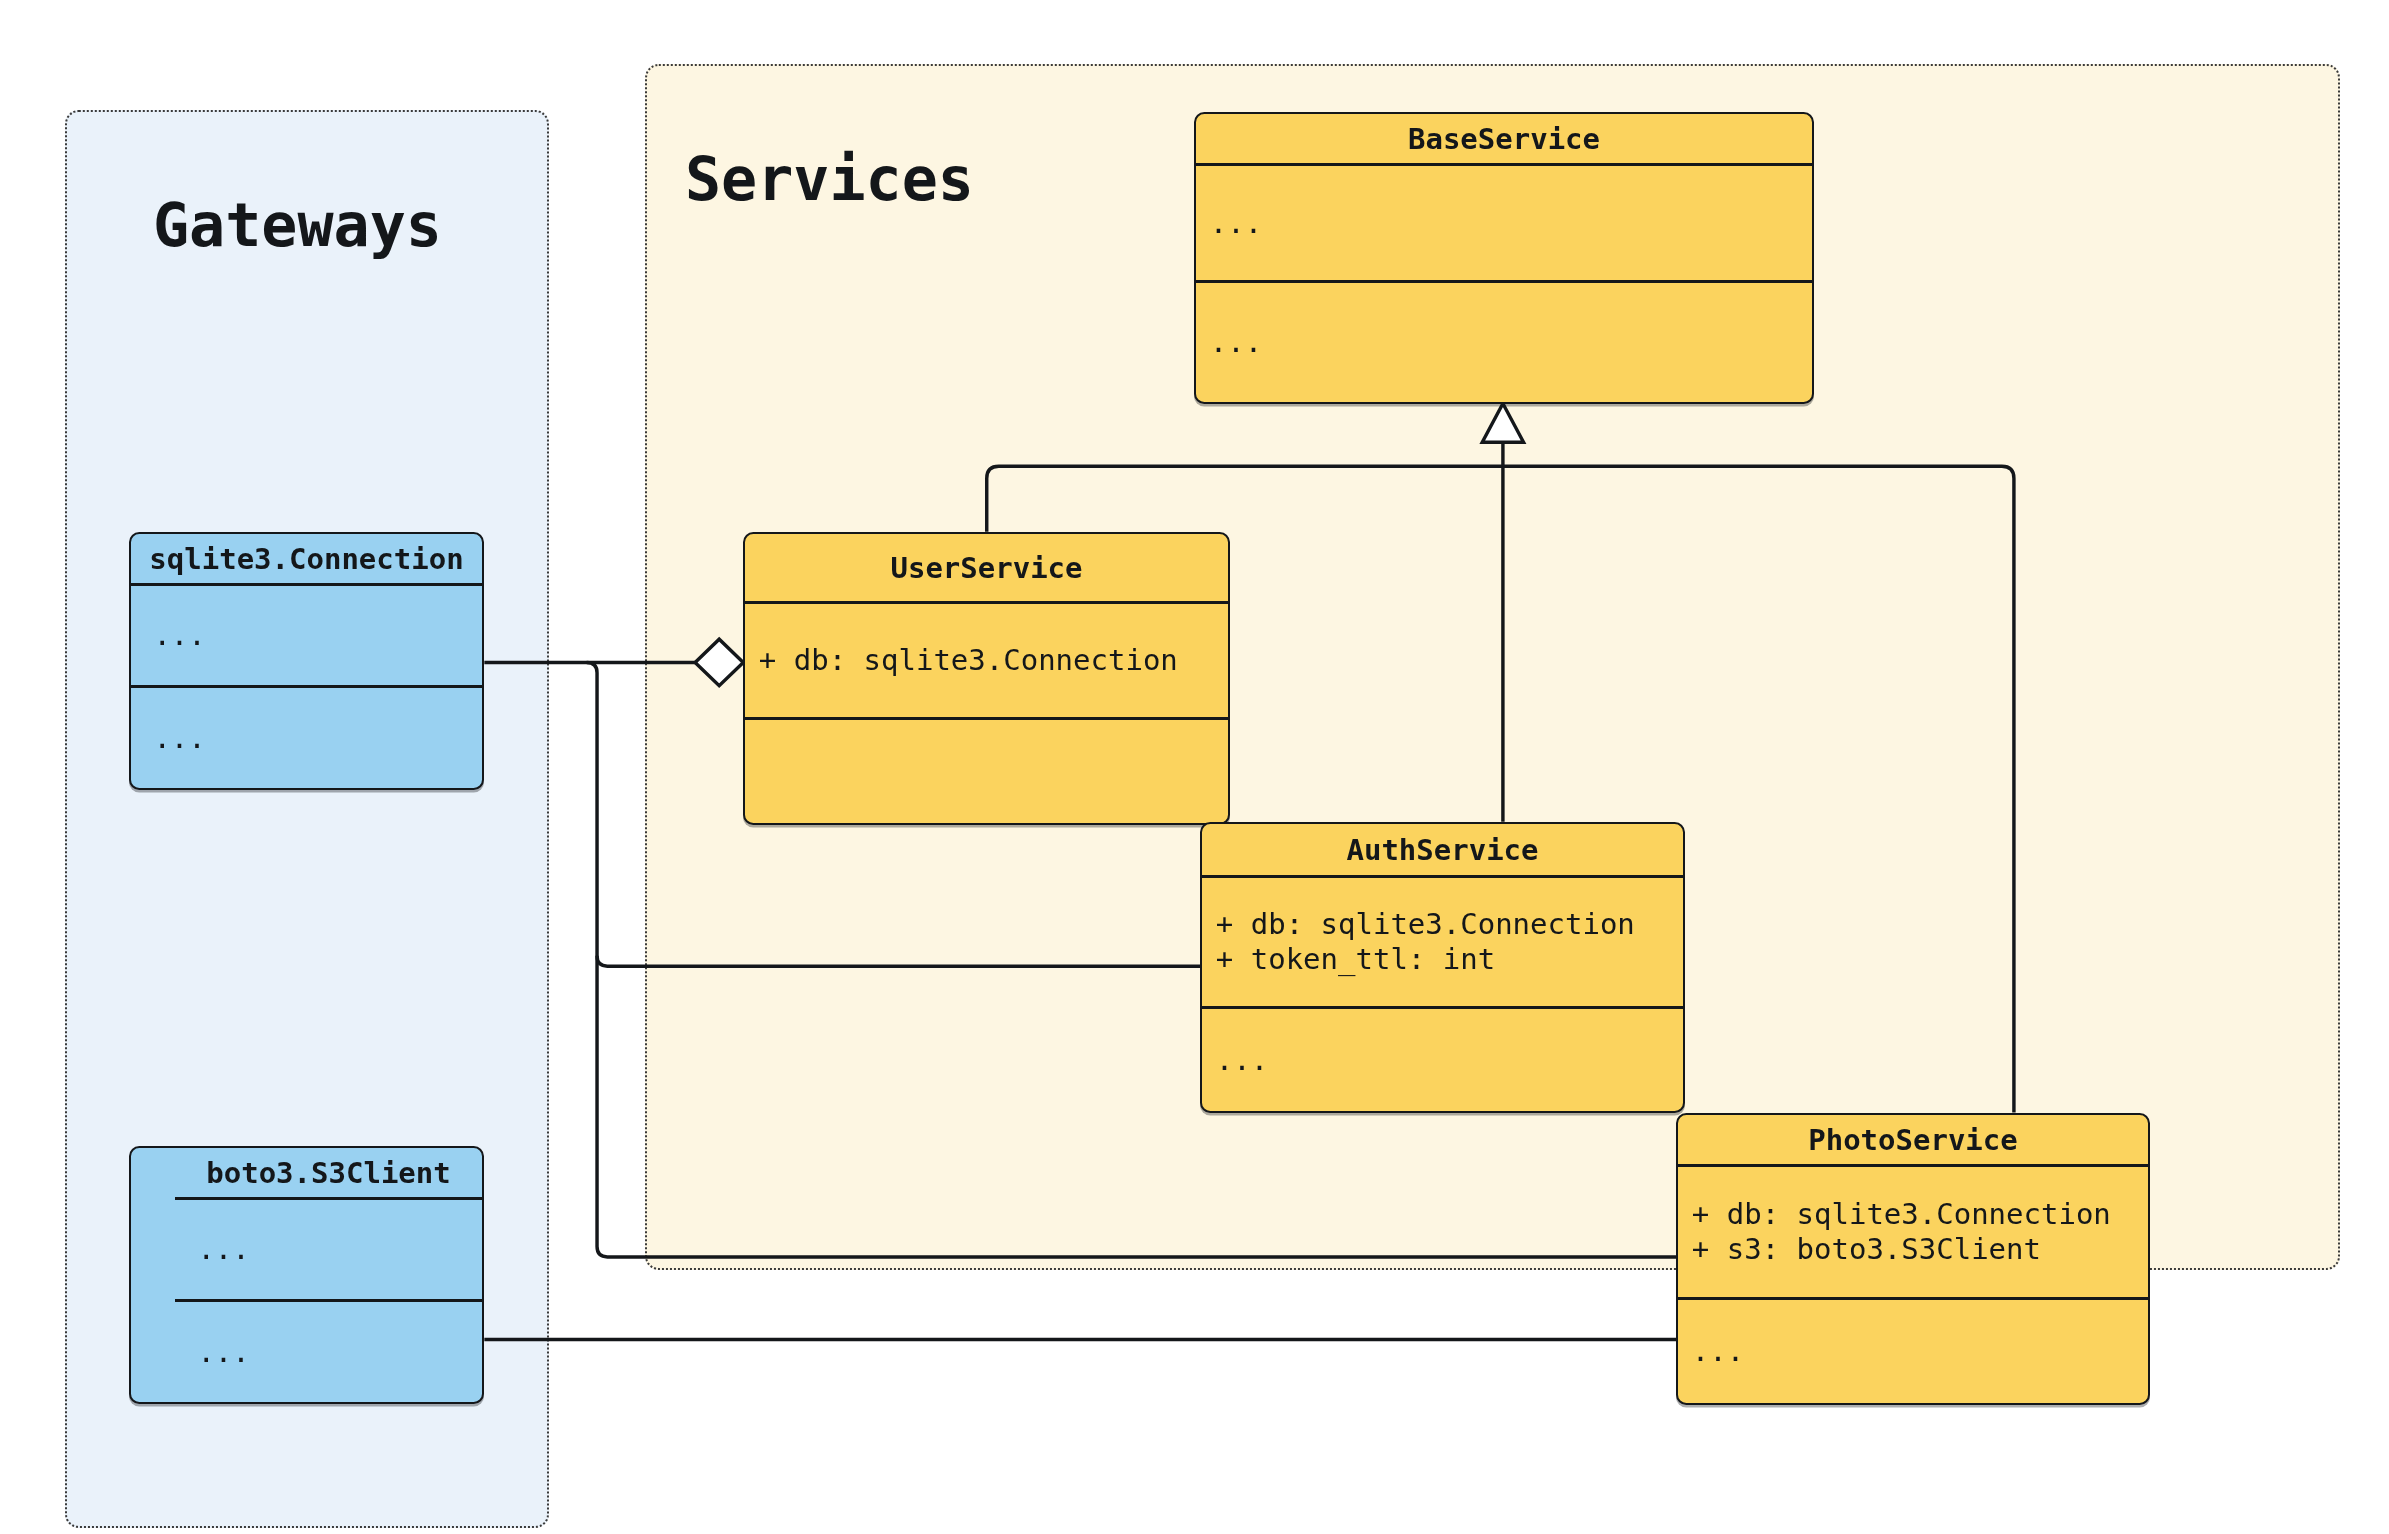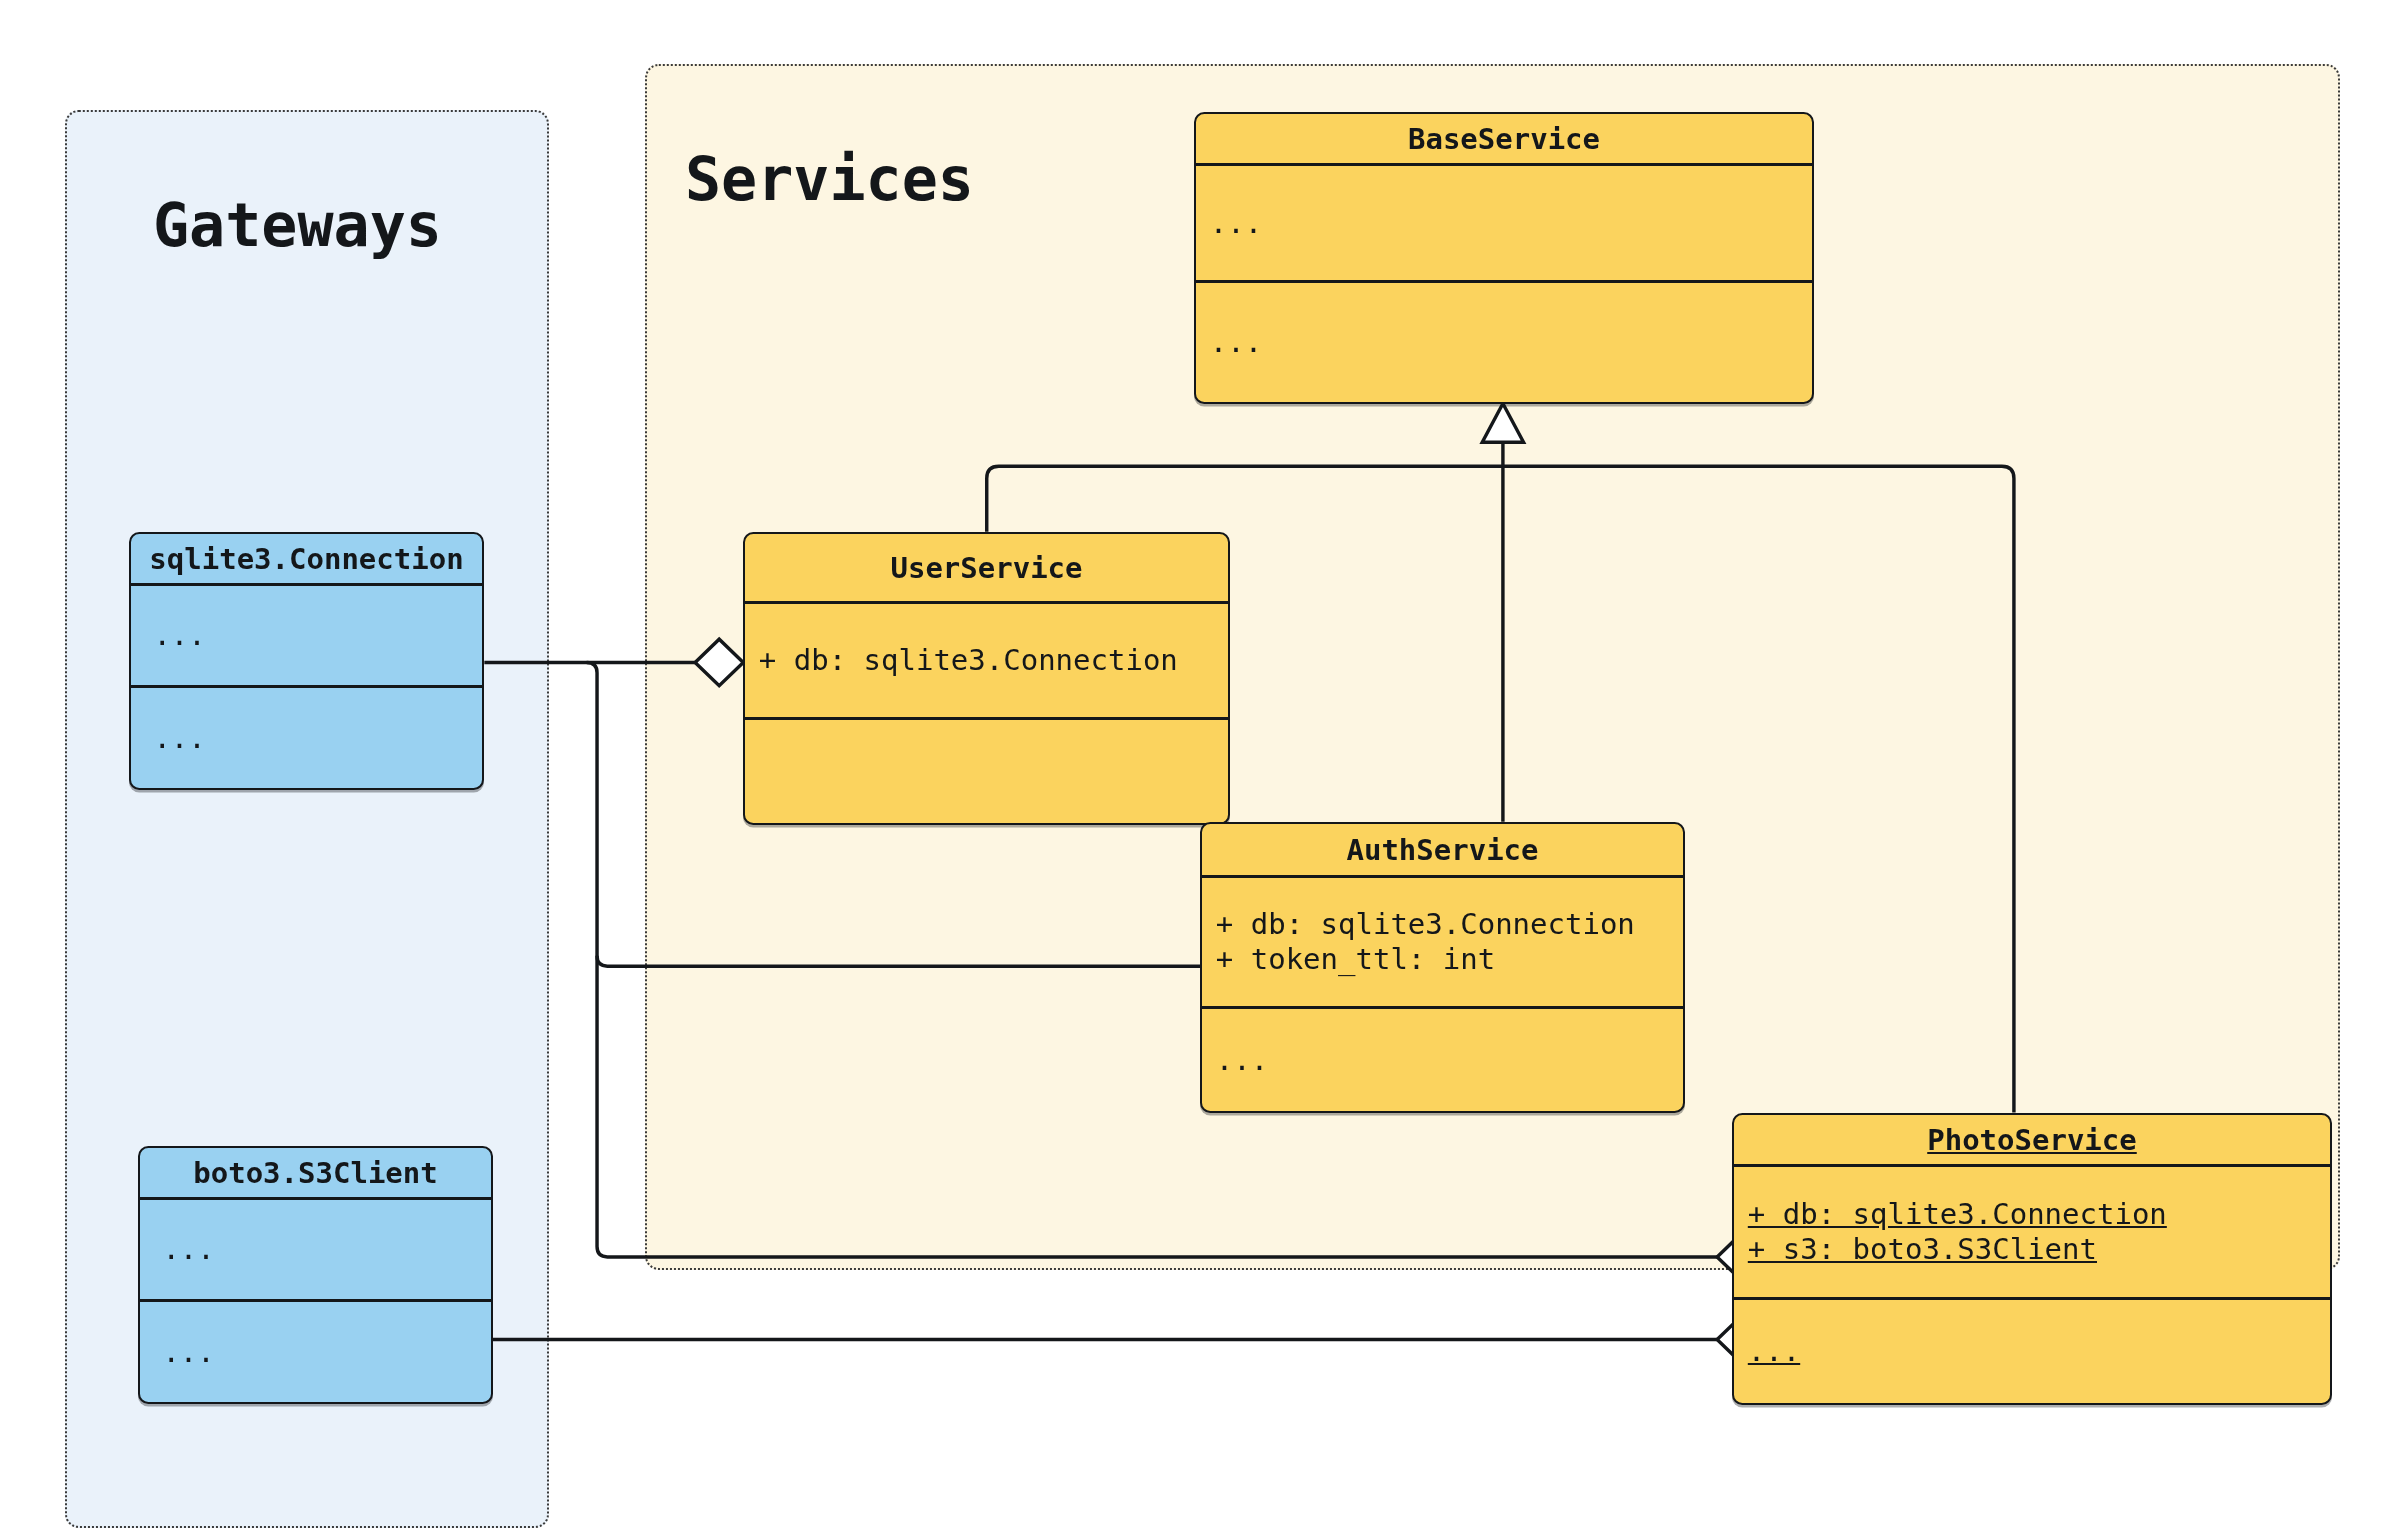--- a/index.html
+++ b/index.html
@@ -61,27 +61,27 @@
   .uml.user{left:743px;top:532px;width:487px;height:293px;}
   .uml.user .sec.title{height:70px;}
   .uml.user .sec.attrs{height:116px;}
   .uml.user .sec.methods{flex:1;}
 
   .uml.auth{left:1200px;top:822px;width:485px;height:291px;}
   .uml.auth .sec.title{height:54px;}
   .uml.auth .sec.attrs{height:131px;}
   .uml.auth .sec.methods{flex:1;}
 
-  .uml.photo{left:1732px;top:1113px;width:600px;height:292px;text-decoration:underline;}
+  .uml.photo{left:1676px;top:1113px;width:474px;height:292px;}
   .uml.photo .sec.title{height:52px;}
   .uml.photo .sec.attrs{height:133px;}
   .uml.photo .sec.methods{flex:1;}
 
   .uml.conn{left:129px;top:532px;}
-  .uml.s3{left:138px;top:1146px;}
+  .uml.s3{left:129px;top:1146px;padding-left:44px;}
 
   
   svg.edges{position:absolute;left:0;top:0;width:2389px;height:1534px;pointer-events:none;}
   svg.edges path{fill:none;stroke:var(--stroke,#14171a);stroke-width:4;}
   svg.edges polygon{fill:#ffffff;stroke:var(--stroke,#14171a);stroke-width:4;}
 </style>
 </head>
 <body>
 
 <div class="canvas">

